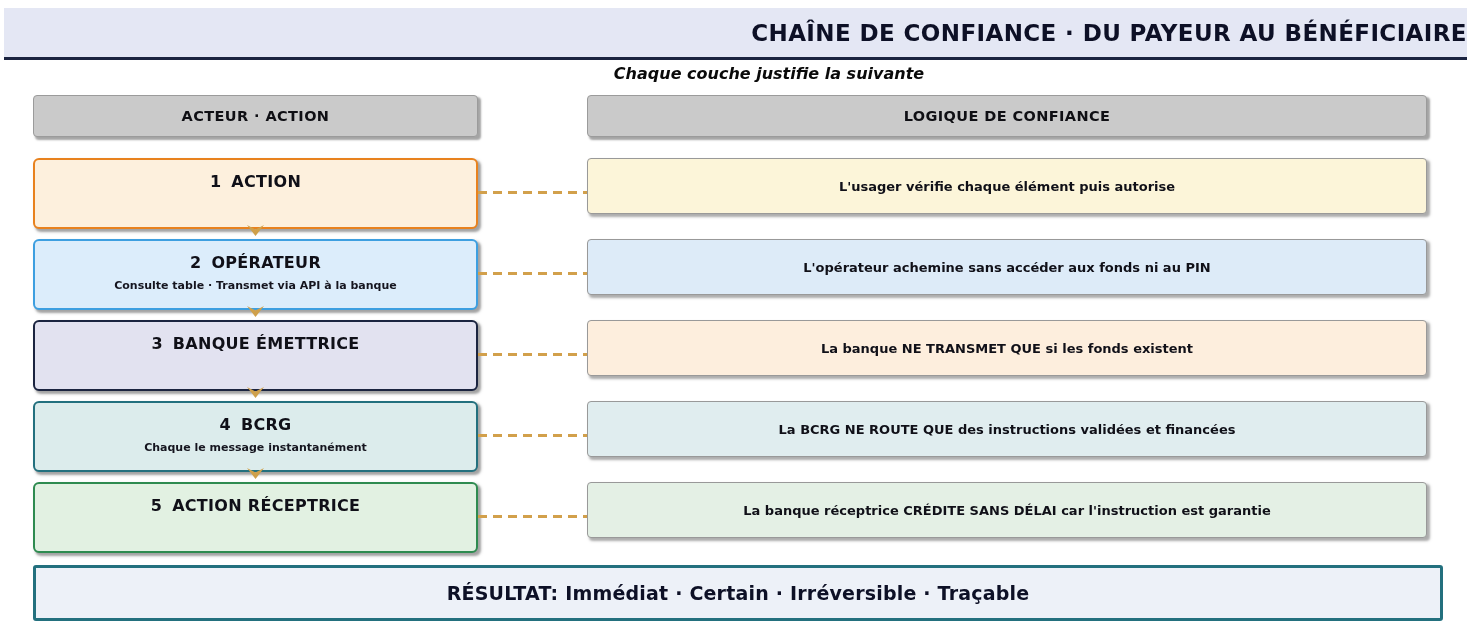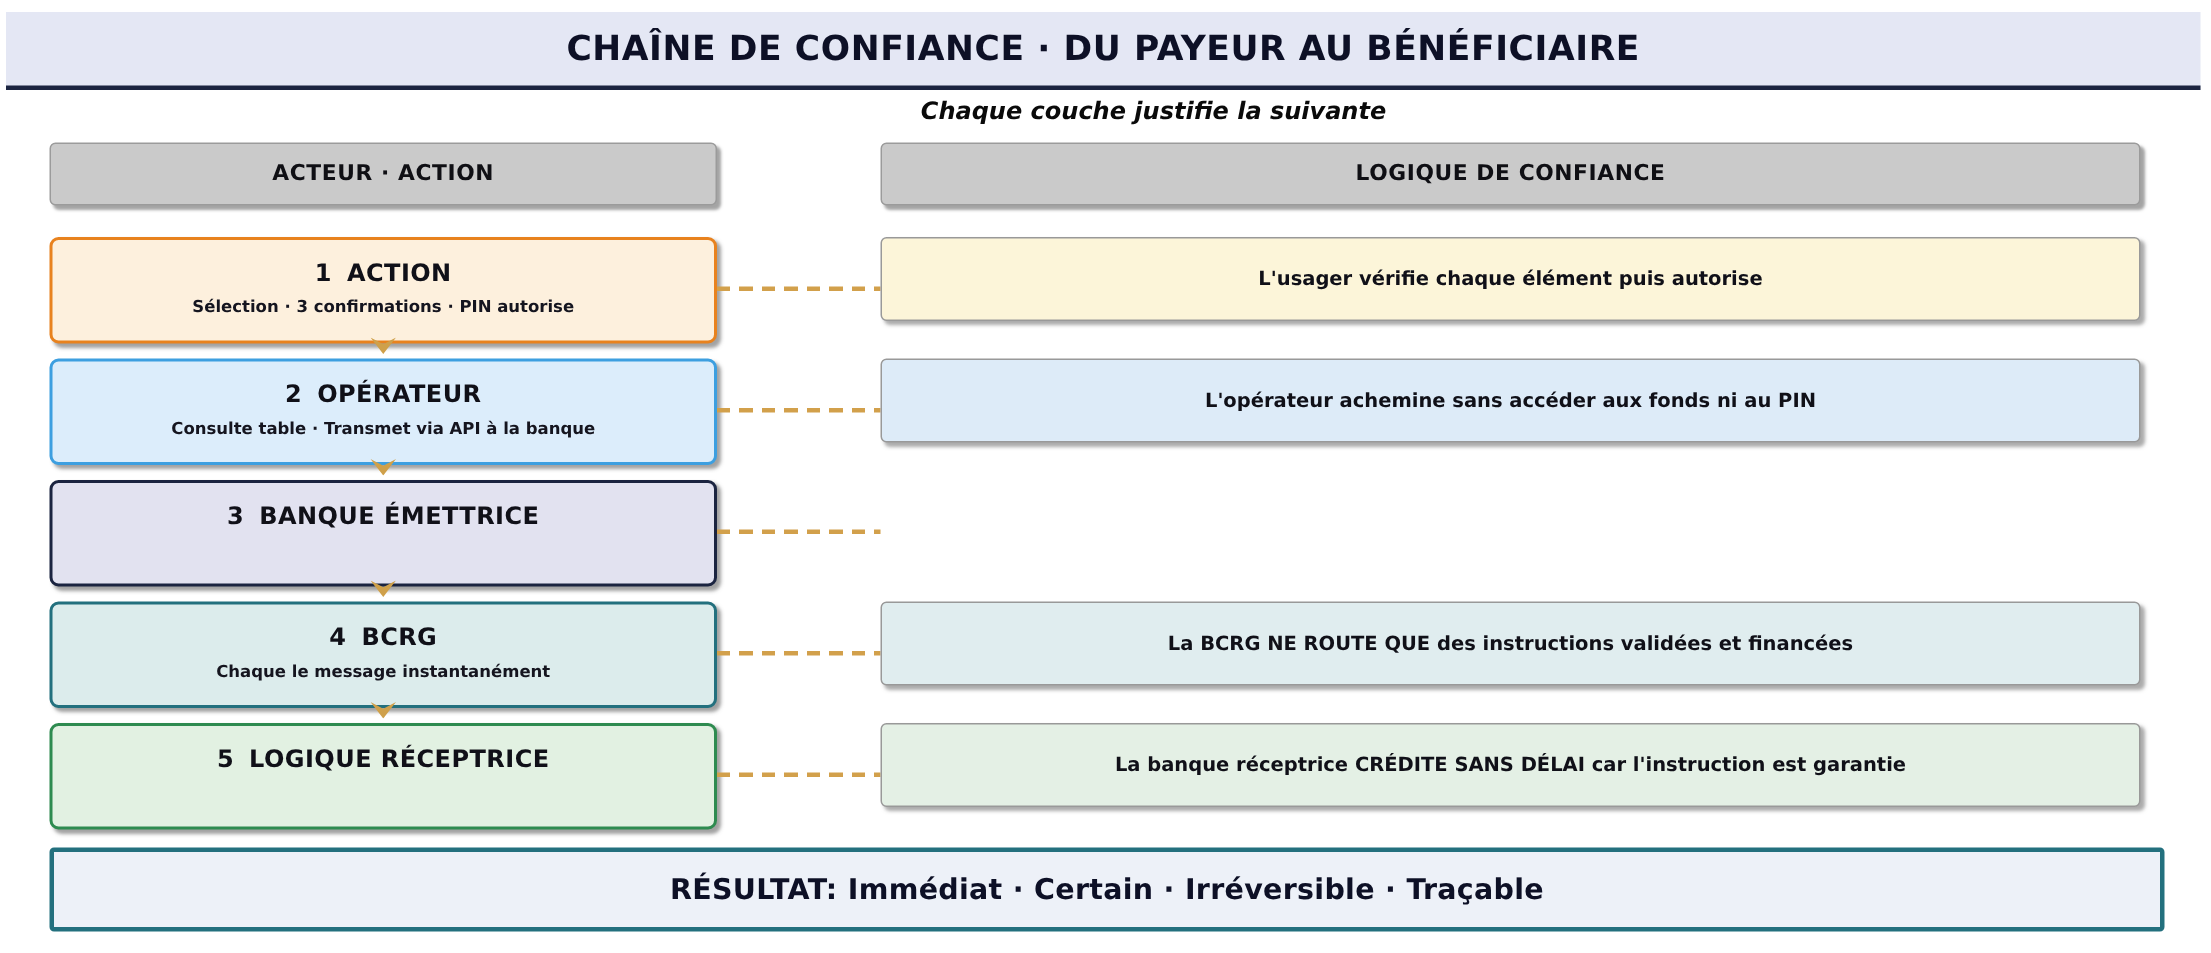--- a/index.html
+++ b/index.html
@@ -16,21 +16,21 @@
     overflow: hidden;
   }
 
   
   .title-bar {
     position: absolute;
     left: 4px; top: 8px;
     width: 1463px; height: 49px;
     background: var(--title-bg);
     border-bottom: 3px solid var(--title-border);
-    display: flex; align-items: center; justify-content: center;
+    display: flex; align-items: center; justify-content: flex-end;
   }
   .title-bar .title-text {
     font-size: 23px; font-weight: bold; letter-spacing: 0.4px;
     color: #0d1026;
   }
 
   
   .subtitle {
     position: absolute;
     left: 0; top: 64px; width: 100%;
@@ -141,21 +141,20 @@
 
   <div class="col-header right">LOGIQUE DE CONFIANCE</div>
   <div class="col-header left">ACTEUR · ACTION</div>
 
   <div class="row row-0" style="--actor-bg: #fdf0dd; --actor-border: #e8821e; --logic-bg: #fcf5d9;">
     <div class="actor-box">
       <div class="actor-title">
         <span>1</span>
         <span>ACTION</span>
       </div>
-      <div class="actor-action">Sélection · 3 confirmations · PIN autorise</div>
     </div>
     <div class="connector"></div>
     <div class="logic-box">L'usager vérifie chaque élément puis autorise</div>
     <svg class="down-arrow" viewBox="0 0 17 11">
       <polygon points="0,0 8.5,4.5 17,0 8.5,11" fill="#cfa04a"></polygon>
     </svg>
   </div>
 
   <div class="row row-1" style="--actor-bg: #dcedfb; --actor-border: #3d9fe0; --logic-bg: #ddebf8;">
     <div class="actor-box">
@@ -173,20 +172,21 @@
   </div>
 
   <div class="row row-2" style="--actor-bg: #e2e2f0; --actor-border: #1b2440; --logic-bg: #fdeedd;">
     <div class="actor-box">
       <div class="actor-title">
         <span>3</span>
         <span>BANQUE ÉMETTRICE</span>
       </div>
     </div>
     <div class="connector"></div>
+    <div class="logic-box">La banque NE TRANSMET QUE si les fonds existent</div>
     <svg class="down-arrow" viewBox="0 0 17 11">
       <polygon points="0,0 8.5,4.5 17,0 8.5,11" fill="#cfa04a"></polygon>
     </svg>
   </div>
 
   <div class="row row-3" style="--actor-bg: #dcecec; --actor-border: #23707e; --logic-bg: #e0edef;">
     <div class="actor-box">
       <div class="actor-title">
         <span>4</span>
         <span>BCRG</span>
@@ -197,21 +197,21 @@
     <div class="logic-box">La BCRG NE ROUTE QUE des instructions validées et financées</div>
     <svg class="down-arrow" viewBox="0 0 17 11">
       <polygon points="0,0 8.5,4.5 17,0 8.5,11" fill="#cfa04a"></polygon>
     </svg>
   </div>
 
   <div class="row row-4" style="--actor-bg: #e2f1e2; --actor-border: #2e8b50; --logic-bg: #e4f0e5;">
     <div class="actor-box">
       <div class="actor-title">
         <span>5</span>
-        <span>LOGIQUE RÉCEPTRICE</span>
+        <span>ACTION RÉCEPTRICE</span>
       </div>
     </div>
     <div class="connector"></div>
     <div class="logic-box">La banque réceptrice CRÉDITE SANS DÉLAI car l'instruction est garantie</div>
   </div>
 
   <div class="result-bar">RÉSULTAT: Immédiat · Certain · Irréversible · Traçable</div>
 
 </div>
 

